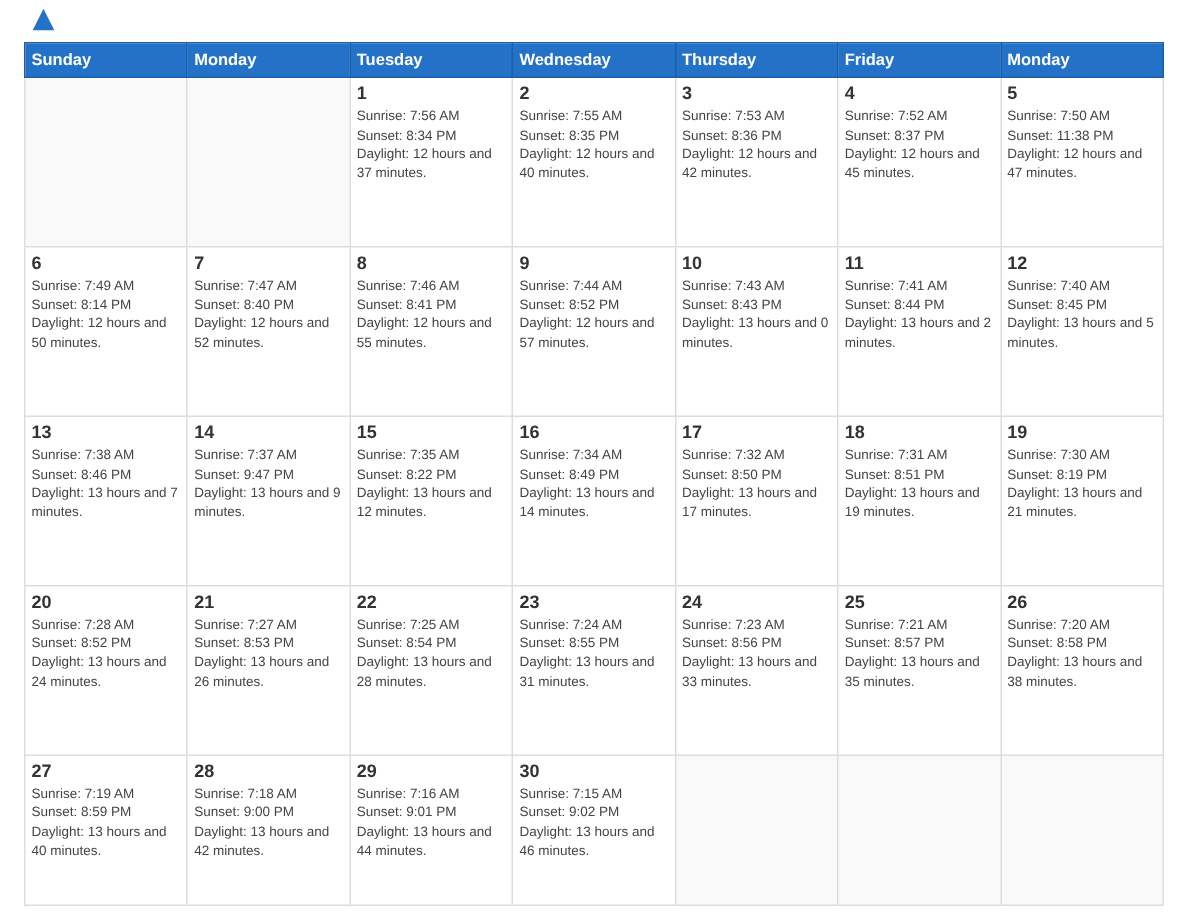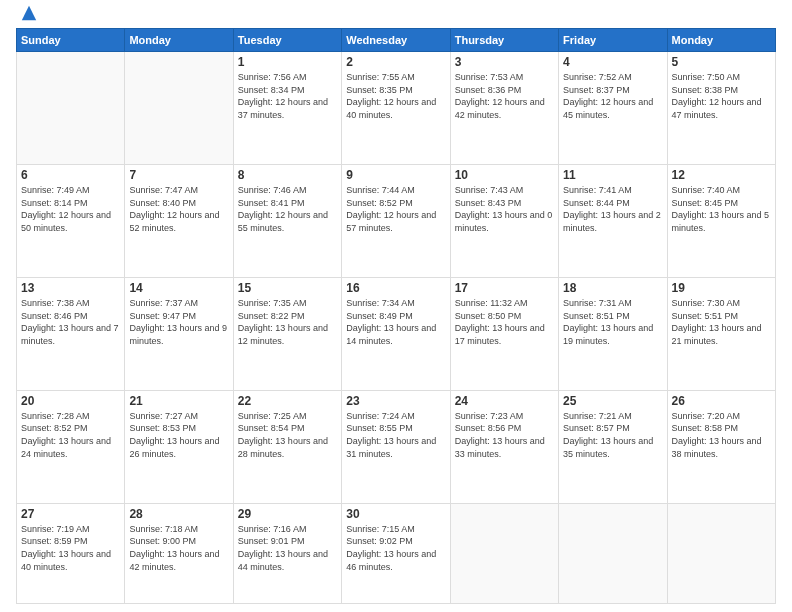--- a/index.html
+++ b/index.html
@@ -165,21 +165,21 @@
           </td>
           <td>
             <span class="day-number">4</span>
             <div class="day-info">Sunrise: 7:52 AM
 Sunset: 8:37 PM
 Daylight: 12 hours and 45 minutes.</div>
           </td>
           <td>
             <span class="day-number">5</span>
             <div class="day-info">Sunrise: 7:50 AM
-Sunset: 8:38 PM
+Sunset: 11:38 PM
 Daylight: 12 hours and 47 minutes.</div>
           </td>
         </tr>
         <tr class="week-row">
           <td>
             <span class="day-number">6</span>
             <div class="day-info">Sunrise: 7:49 AM
 Sunset: 8:14 PM
 Daylight: 12 hours and 50 minutes.</div>
           </td>
@@ -240,34 +240,34 @@
 Daylight: 13 hours and 12 minutes.</div>
           </td>
           <td>
             <span class="day-number">16</span>
             <div class="day-info">Sunrise: 7:34 AM
 Sunset: 8:49 PM
 Daylight: 13 hours and 14 minutes.</div>
           </td>
           <td>
             <span class="day-number">17</span>
-            <div class="day-info">Sunrise: 11:32 AM
+            <div class="day-info">Sunrise: 7:32 AM
 Sunset: 8:50 PM
 Daylight: 13 hours and 17 minutes.</div>
           </td>
           <td>
             <span class="day-number">18</span>
             <div class="day-info">Sunrise: 7:31 AM
 Sunset: 8:51 PM
 Daylight: 13 hours and 19 minutes.</div>
           </td>
           <td>
             <span class="day-number">19</span>
             <div class="day-info">Sunrise: 7:30 AM
-Sunset: 5:51 PM
+Sunset: 8:19 PM
 Daylight: 13 hours and 21 minutes.</div>
           </td>
         </tr>
         <tr class="week-row">
           <td>
             <span class="day-number">20</span>
             <div class="day-info">Sunrise: 7:28 AM
 Sunset: 8:52 PM
 Daylight: 13 hours and 24 minutes.</div>
           </td>

